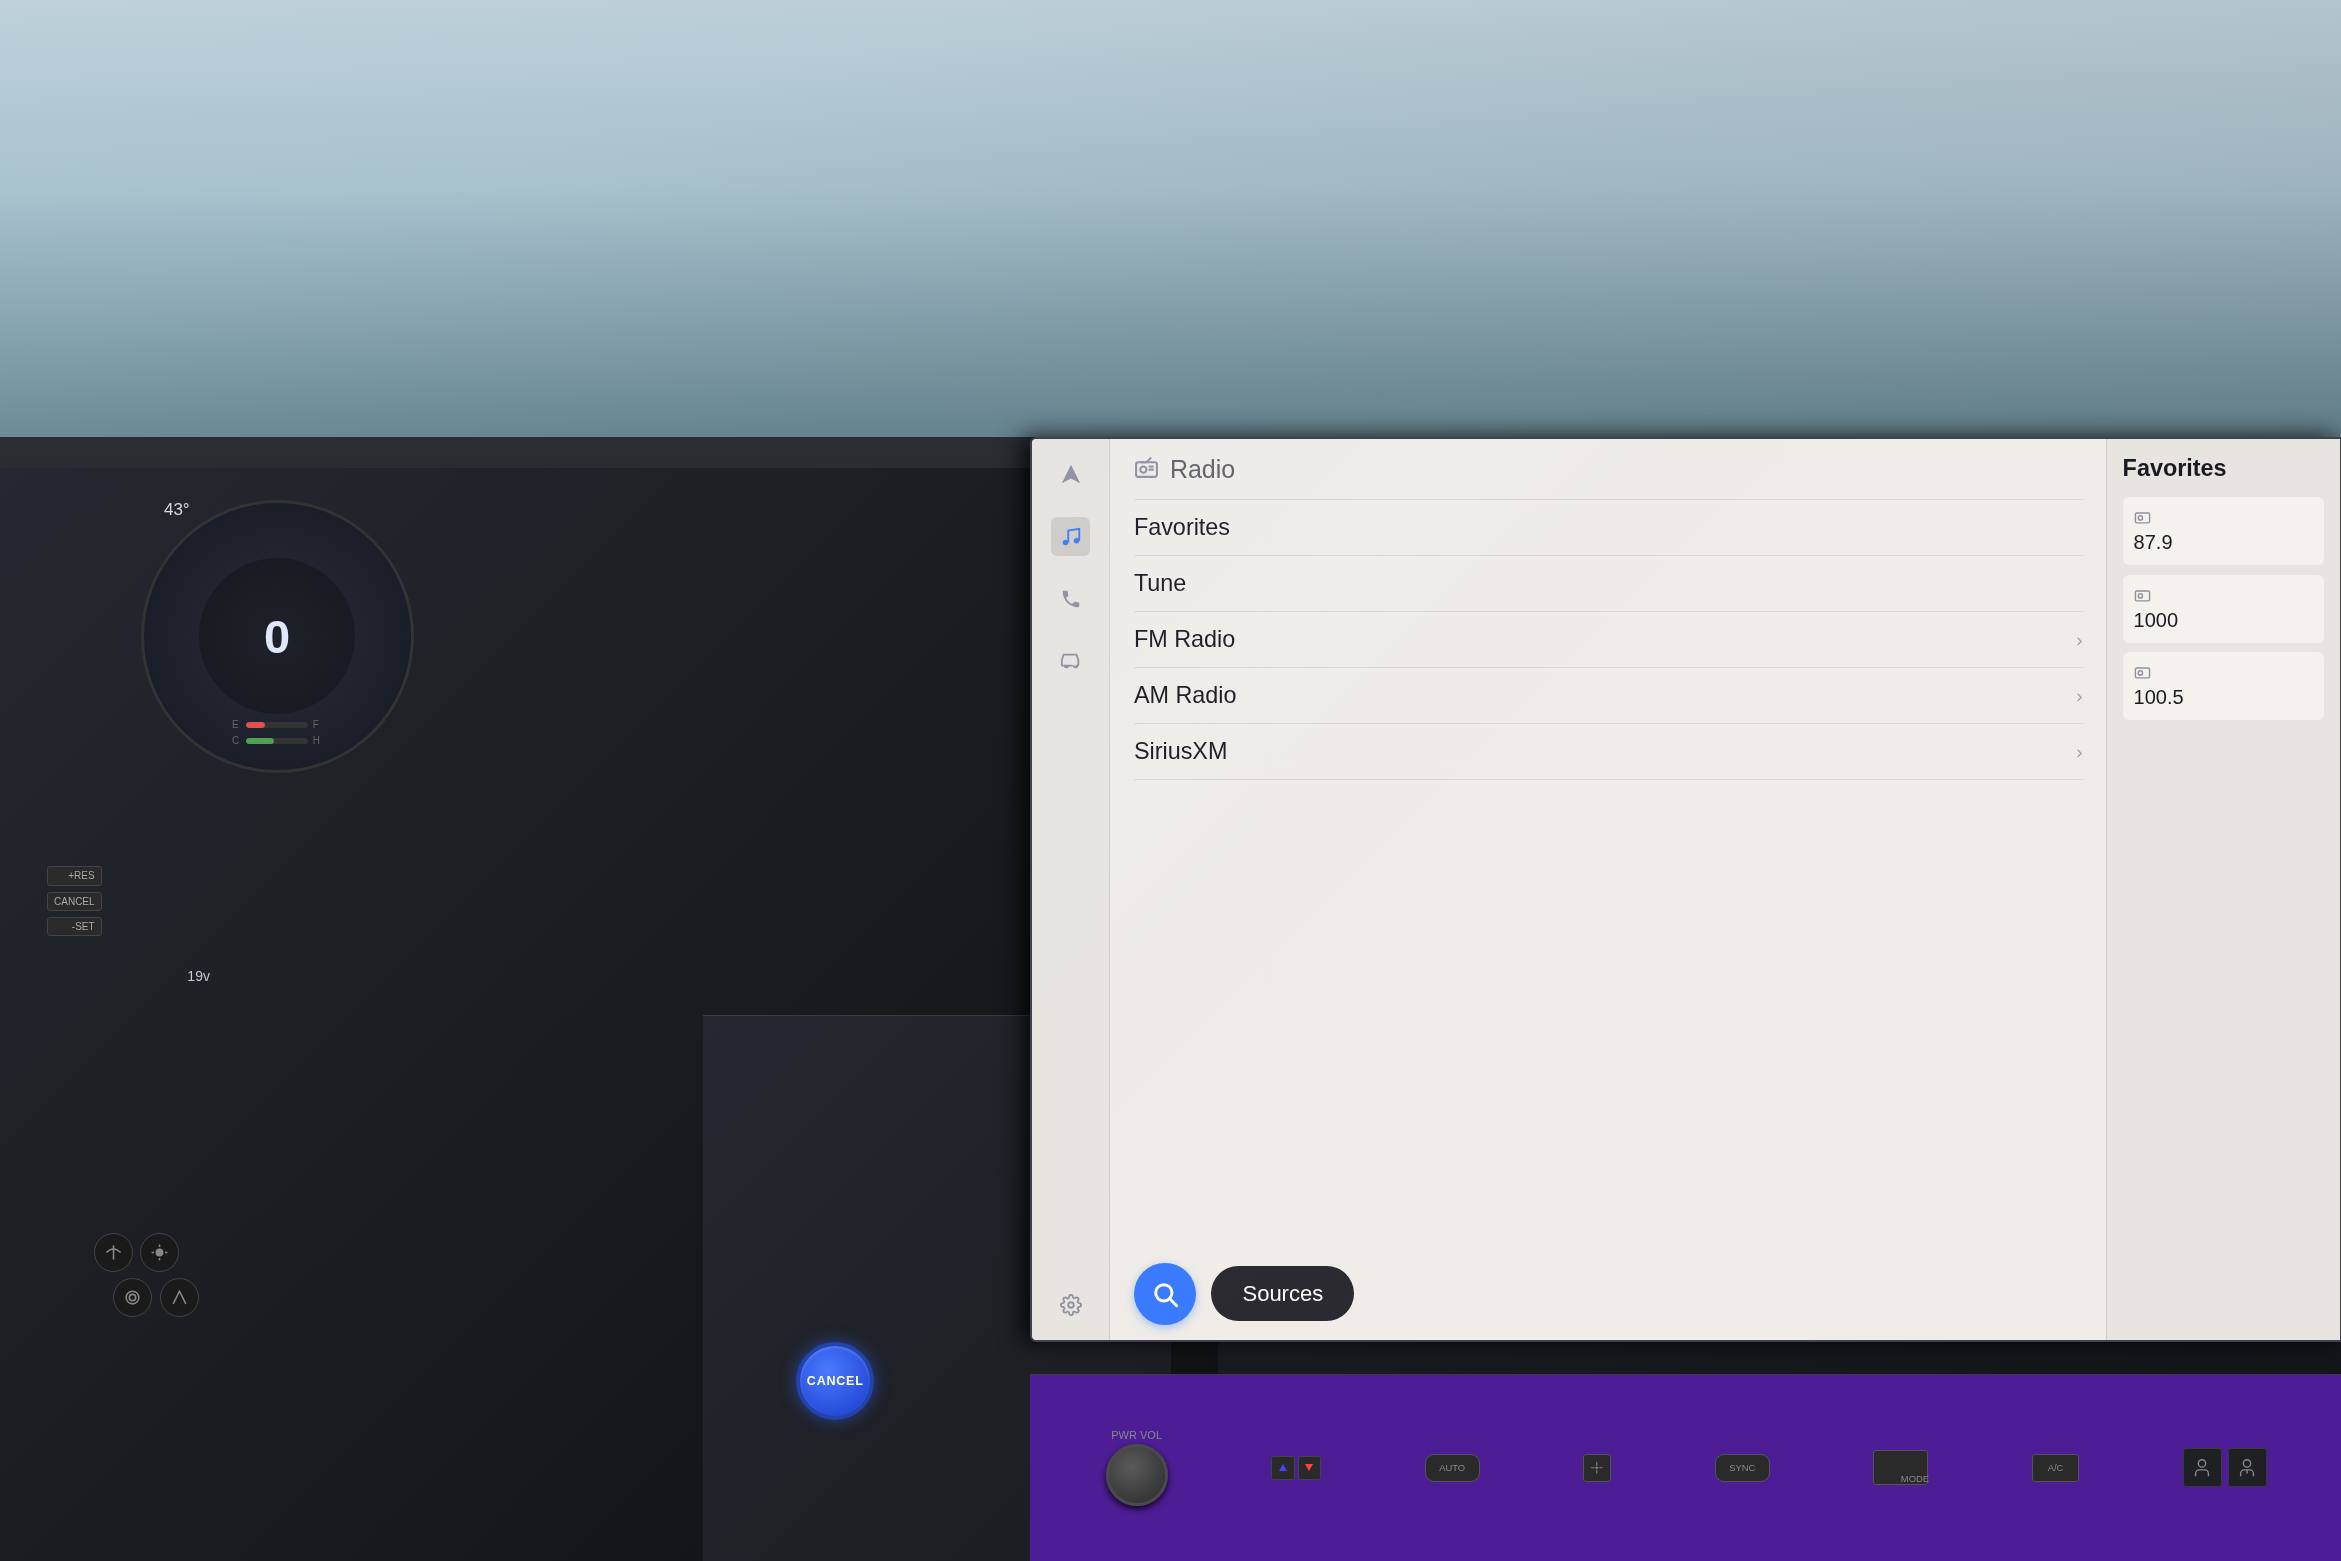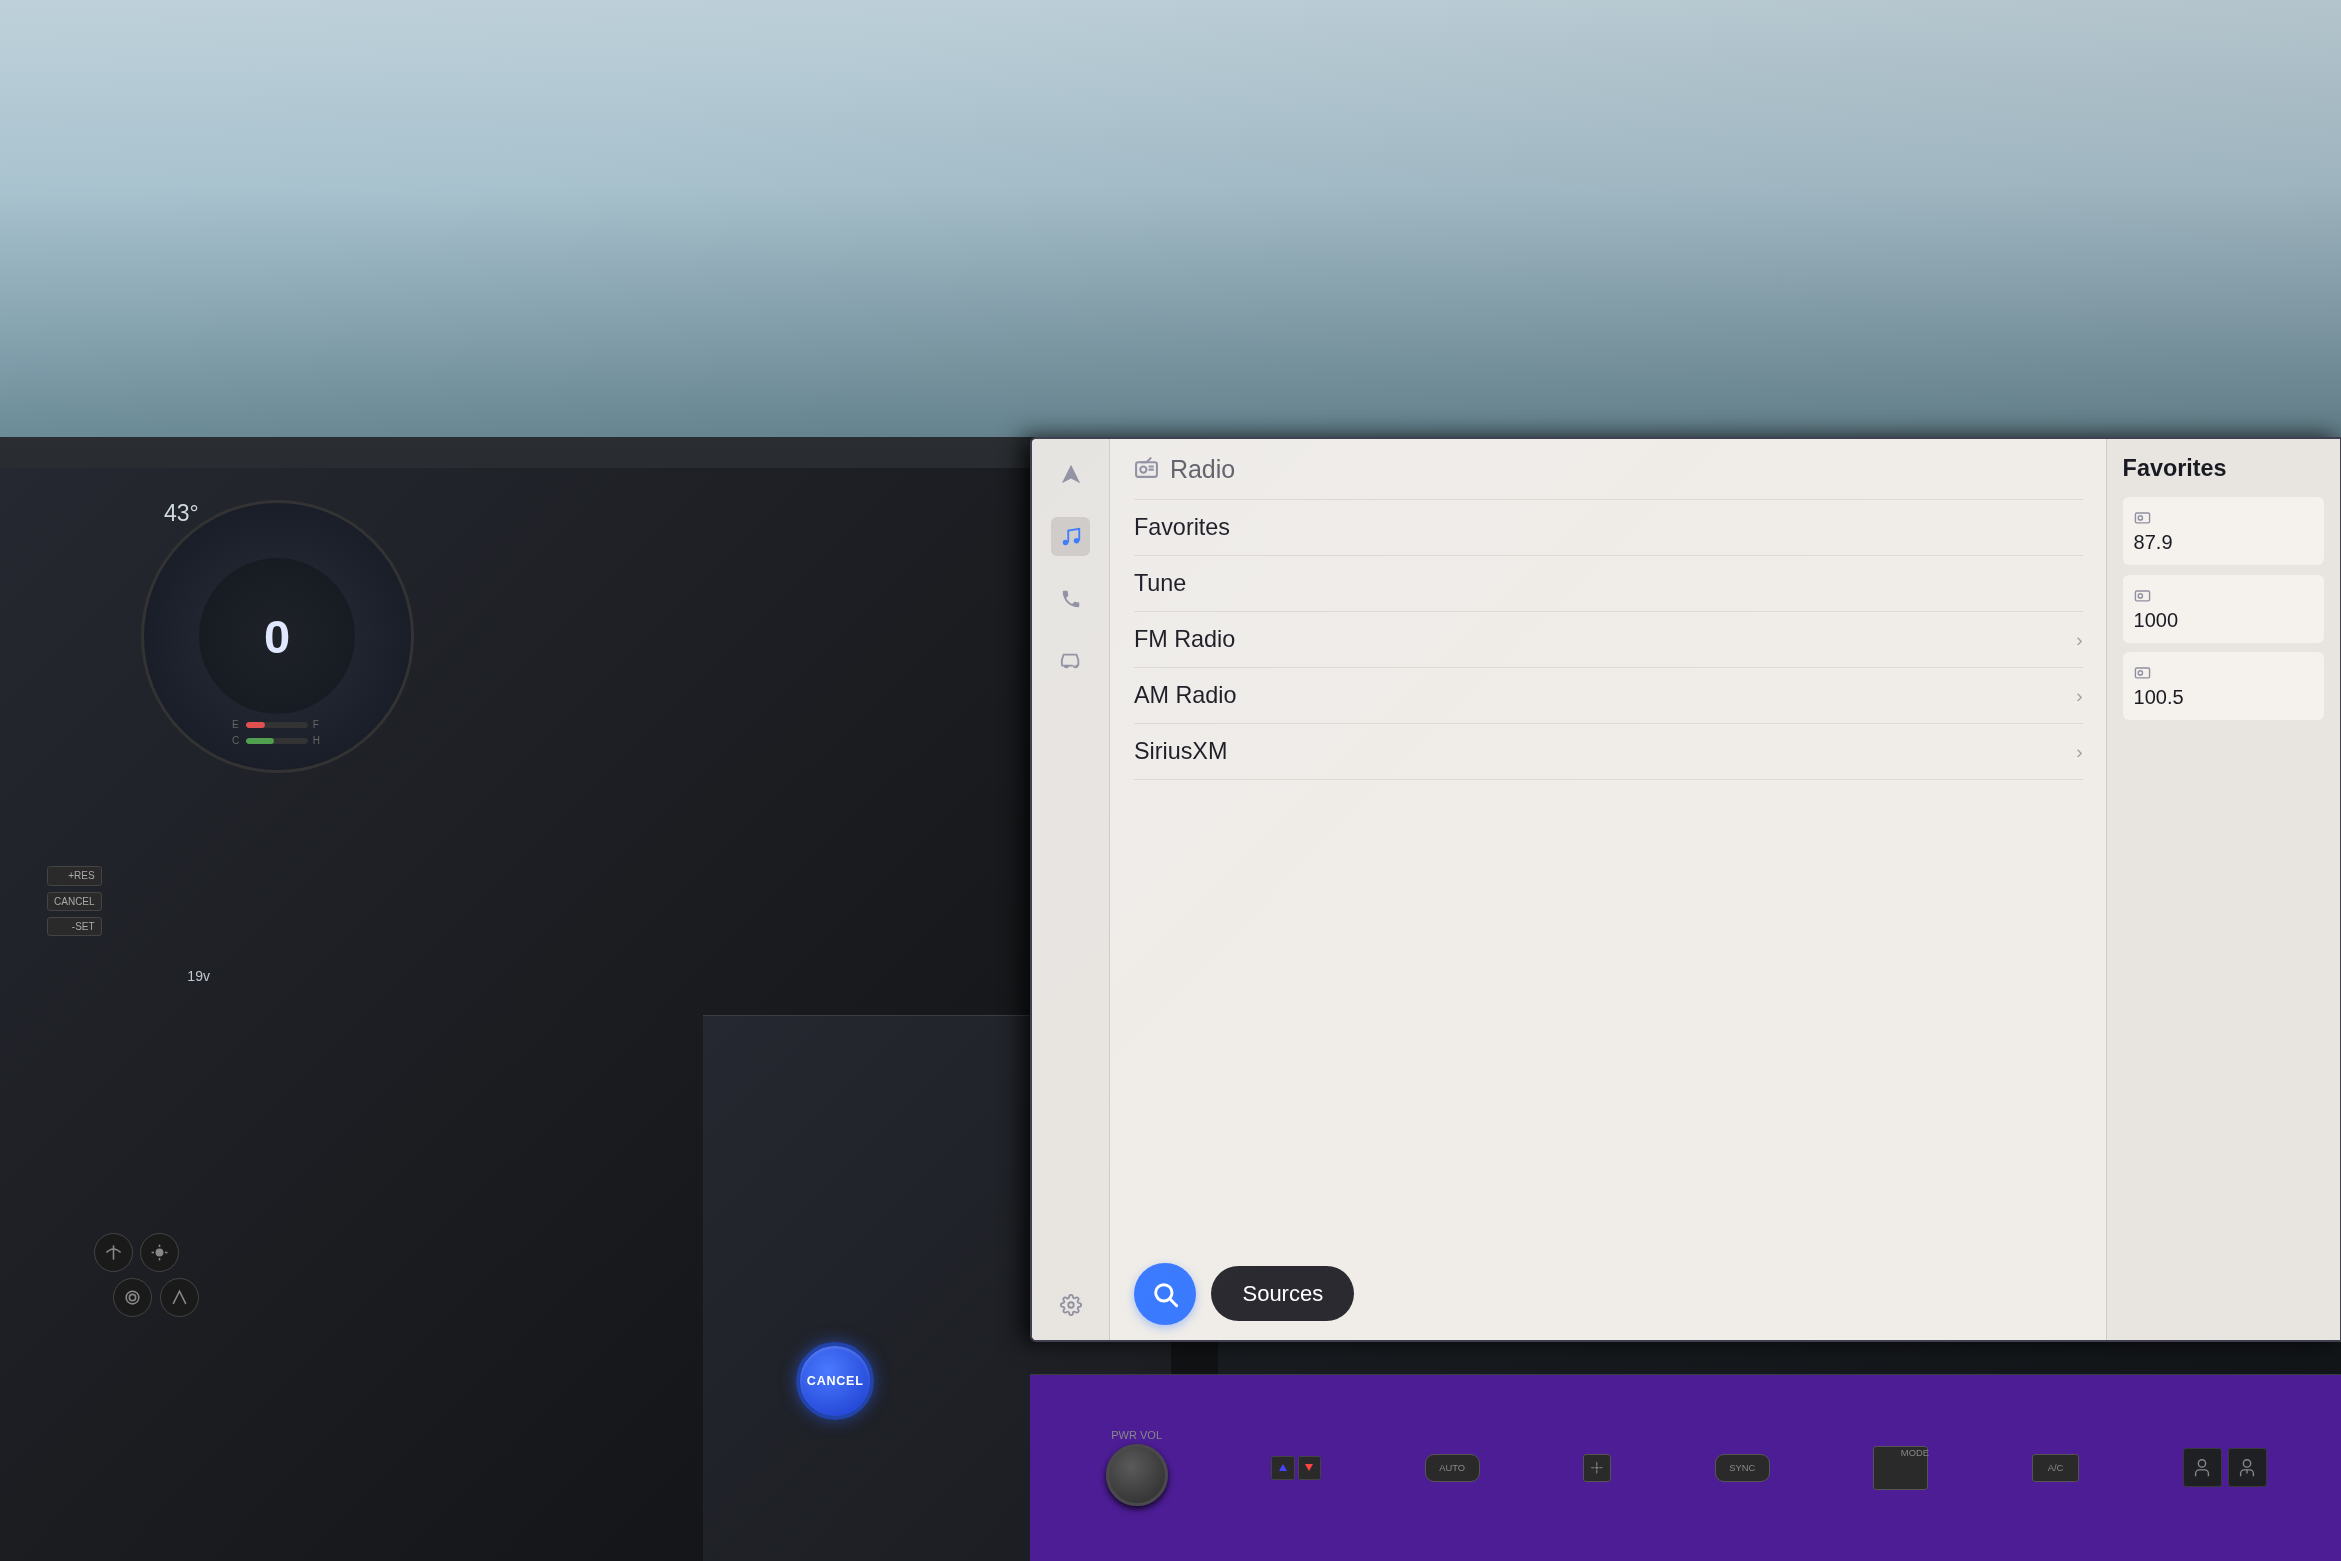--- a/index.html
+++ b/index.html
@@ -424,21 +424,21 @@
       color: #e0e8ff;
       font-size: 47px;
       font-weight: bold;
       line-height: 1;
     }
 
     .temp-display {
       position: absolute;
       top: 32%; left: 7%;
       color: #d0d8e0;
-      font-size: 23px;
+      font-size: 17px;
       font-weight: 500;
       text-align: center;
     }
 
     
     .dashboard-panel {
       position: absolute;
       top: 55%; left: 0;
       width: 52%; height: 45%;
       background: linear-gradient(180deg, #1e2024 0%, #161a1e 100%);
@@ -730,21 +730,21 @@
     </div>
   </div>
 
   <div class="ctrl-group">
     <div style="width:55px;height:28px;background:#2a2a2a;border:0.8px solid #555;border-radius:9px;display:flex;align-items:center;justify-content:center;">
       <span class="ctrl-label">SYNC</span>
     </div>
   </div>
 
   <div class="ctrl-group">
-    <div style="width:55px;height:44px;background:#2a2a2a;border:0.8px solid #555;border-radius:3.1px;display:flex;align-items:flex-start;justify-content:center;padding-left:28px;">
+    <div style="width:55px;height:35px;background:#2a2a2a;border:0.8px solid #555;border-radius:3.1px;display:flex;align-items:flex-end;justify-content:center;padding-left:28px;">
       <span class="ctrl-label">MODE</span>
     </div>
   </div>
 
   <div class="ctrl-group">
     <div style="width:47px;height:28px;background:#2a2a2a;border:0.8px solid #555;border-radius:3.1px;display:flex;align-items:center;justify-content:center;">
       <span class="ctrl-label">A/C</span>
     </div>
   </div>
 

